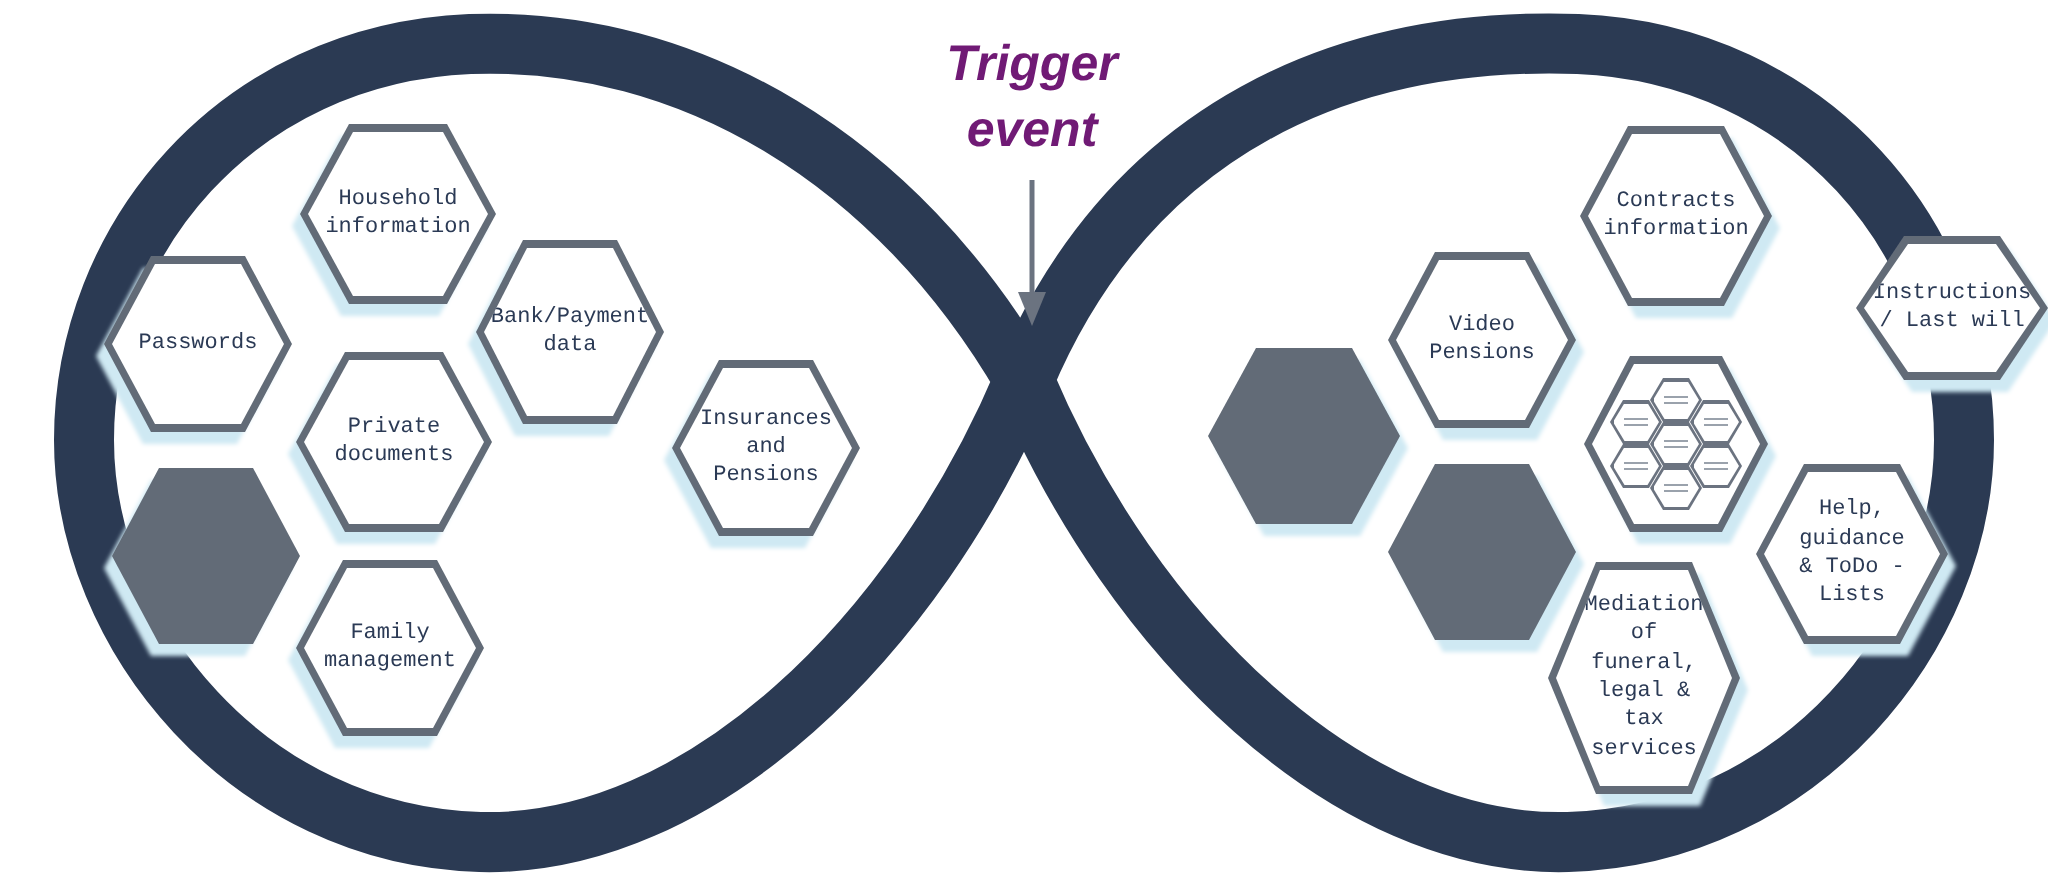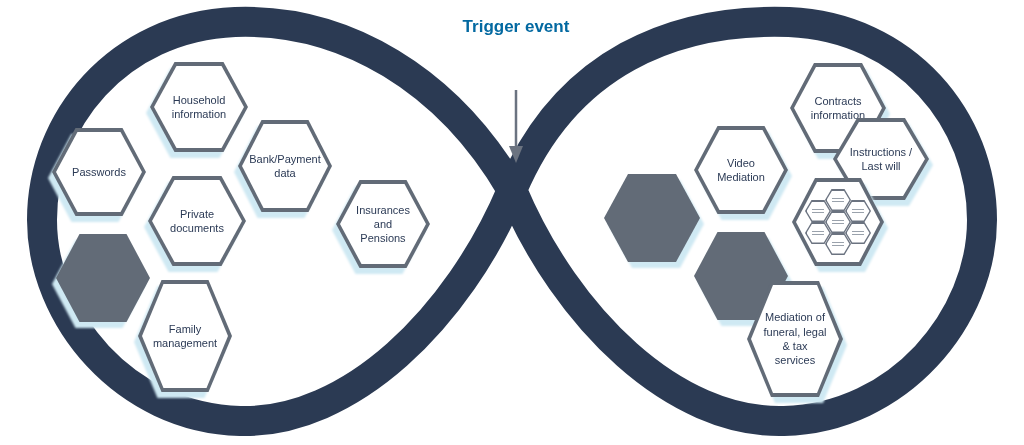--- a/index.html
+++ b/index.html
@@ -20,33 +20,35 @@
     left: 0;
     top: 0;
   }
   .trigger-title {
     position: absolute;
     left: 516px;
     top: 16px;
     width: 140px;
     transform: translateX(-50%);
     text-align: center;
-    font-size: 17px;
+    font-size: 25px;
     font-weight: 700;
     line-height: 1.3;
-    color: #0369a1;
+    color: #701a75;
+    font-style: italic;
   }
   
   .hex {
     position: absolute;
   }
   .hex.glow-left  { filter: drop-shadow(-4px 6px 1px #cfe9f3); }
   .hex.glow-right { filter: drop-shadow(4px 6px 1px #cfe9f3); }
   .hex-border, .hex-face, .hex-shape {
     clip-path: polygon(25% 0%, 75% 0%, 100% 50%, 75% 100%, 25% 100%, 0% 50%);
+    font-family: Liberation Mono, monospace;
   }
   .hex-border {
     position: absolute;
     inset: 0;
     background: #626b77;
   }
   .hex-face {
     position: absolute;
     inset: 4px;
     background: #ffffff;
@@ -145,42 +147,42 @@
     <div class="hex-face">
       <span class="hex-label">Insurances and Pensions</span>
     </div>
   </div>
 
   <div class="hex glow-left" style="left:56px; top:234px; width:94px; height:88px;">
     <div class="hex-border"></div>
   </div>
 
 
-  <div class="hex glow-left" style="left:138px; top:280px; width:94px; height:112px;">
+  <div class="hex glow-left" style="left:148px; top:280px; width:94px; height:88px;">
     <div class="hex-border"></div>
     <div class="hex-face">
       <span class="hex-label">Family management</span>
     </div>
   </div>
 
   <div class="hex glow-right" style="left:790px; top:63px; width:96px; height:90px;">
     <div class="hex-border"></div>
     <div class="hex-face">
       <span class="hex-label">Contracts information</span>
     </div>
   </div>
 
   <div class="hex glow-right" style="left:694px; top:126px; width:94px; height:88px;">
     <div class="hex-border"></div>
     <div class="hex-face">
-      <span class="hex-label">Video Mediation</span>
-    </div>
-  </div>
-
-  <div class="hex glow-right" style="left:833px; top:118px; width:96px; height:82px;">
+      <span class="hex-label">Video Pensions</span>
+    </div>
+  </div>
+
+  <div class="hex glow-right" style="left:928px; top:118px; width:96px; height:72px;">
     <div class="hex-border"></div>
     <div class="hex-face">
       <span class="hex-label">Instructions / Last will</span>
     </div>
   </div>
 
   <div class="hex glow-right" style="left:604px; top:174px; width:96px; height:88px;">
     <div class="hex-border"></div>
   </div>
 
@@ -235,21 +237,27 @@
           <div class="mini-line"></div>
           <div class="mini-line"></div>
         </div>
     </div>
   </div>
 
   <div class="hex glow-right" style="left:694px; top:232px; width:94px; height:88px;">
     <div class="hex-border"></div>
   </div>
 
-
-  <div class="hex glow-right" style="left:747px; top:281px; width:96px; height:116px;">
+  <div class="hex glow-right" style="left:878px; top:232px; width:96px; height:90px;">
+    <div class="hex-border"></div>
+    <div class="hex-face">
+      <span class="hex-label">Help, guidance &amp; ToDo - Lists</span>
+    </div>
+  </div>
+
+  <div class="hex glow-right" style="left:774px; top:281px; width:96px; height:116px;">
     <div class="hex-border"></div>
     <div class="hex-face">
       <span class="hex-label">Mediation of funeral, legal &amp; tax services</span>
     </div>
   </div>
 
 </div>
 
 </body></html>

